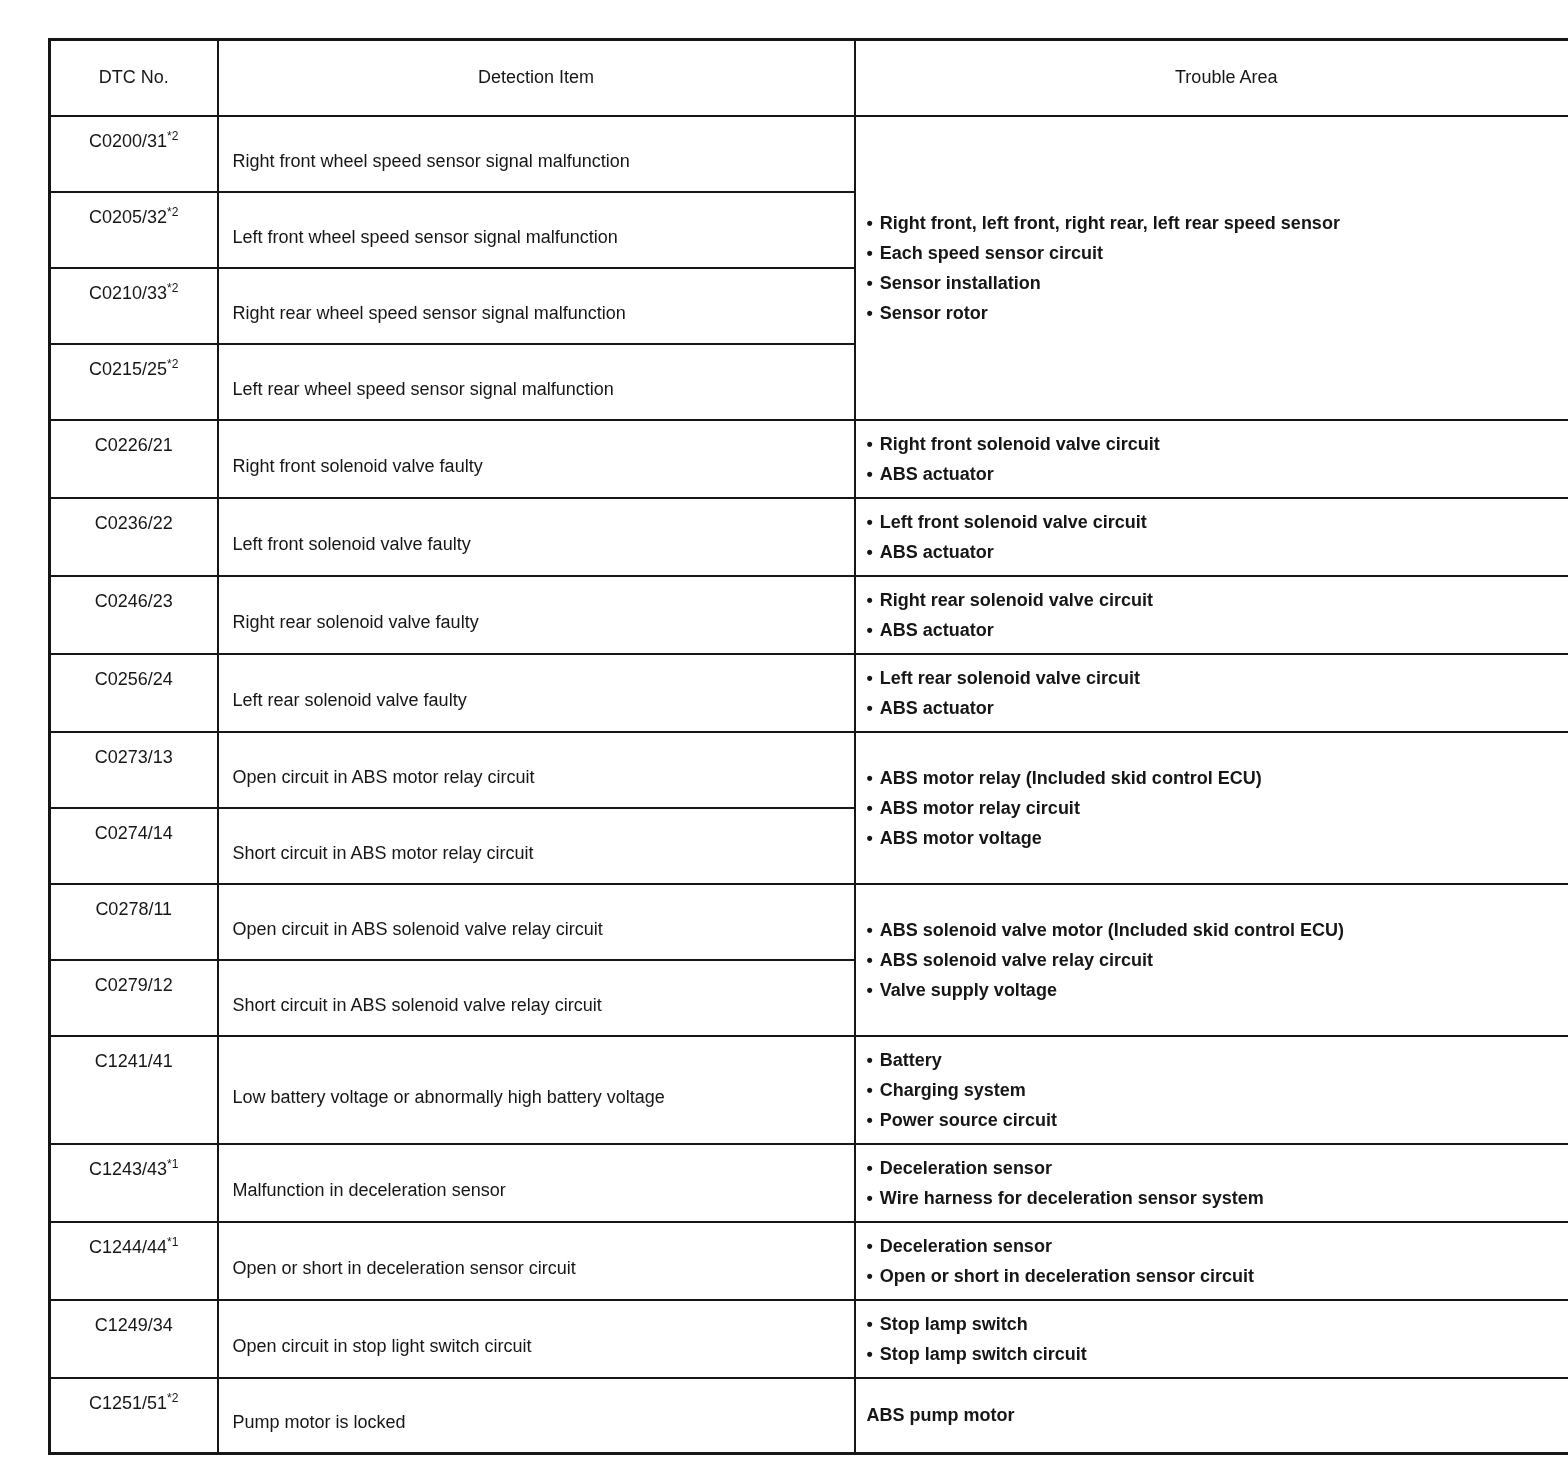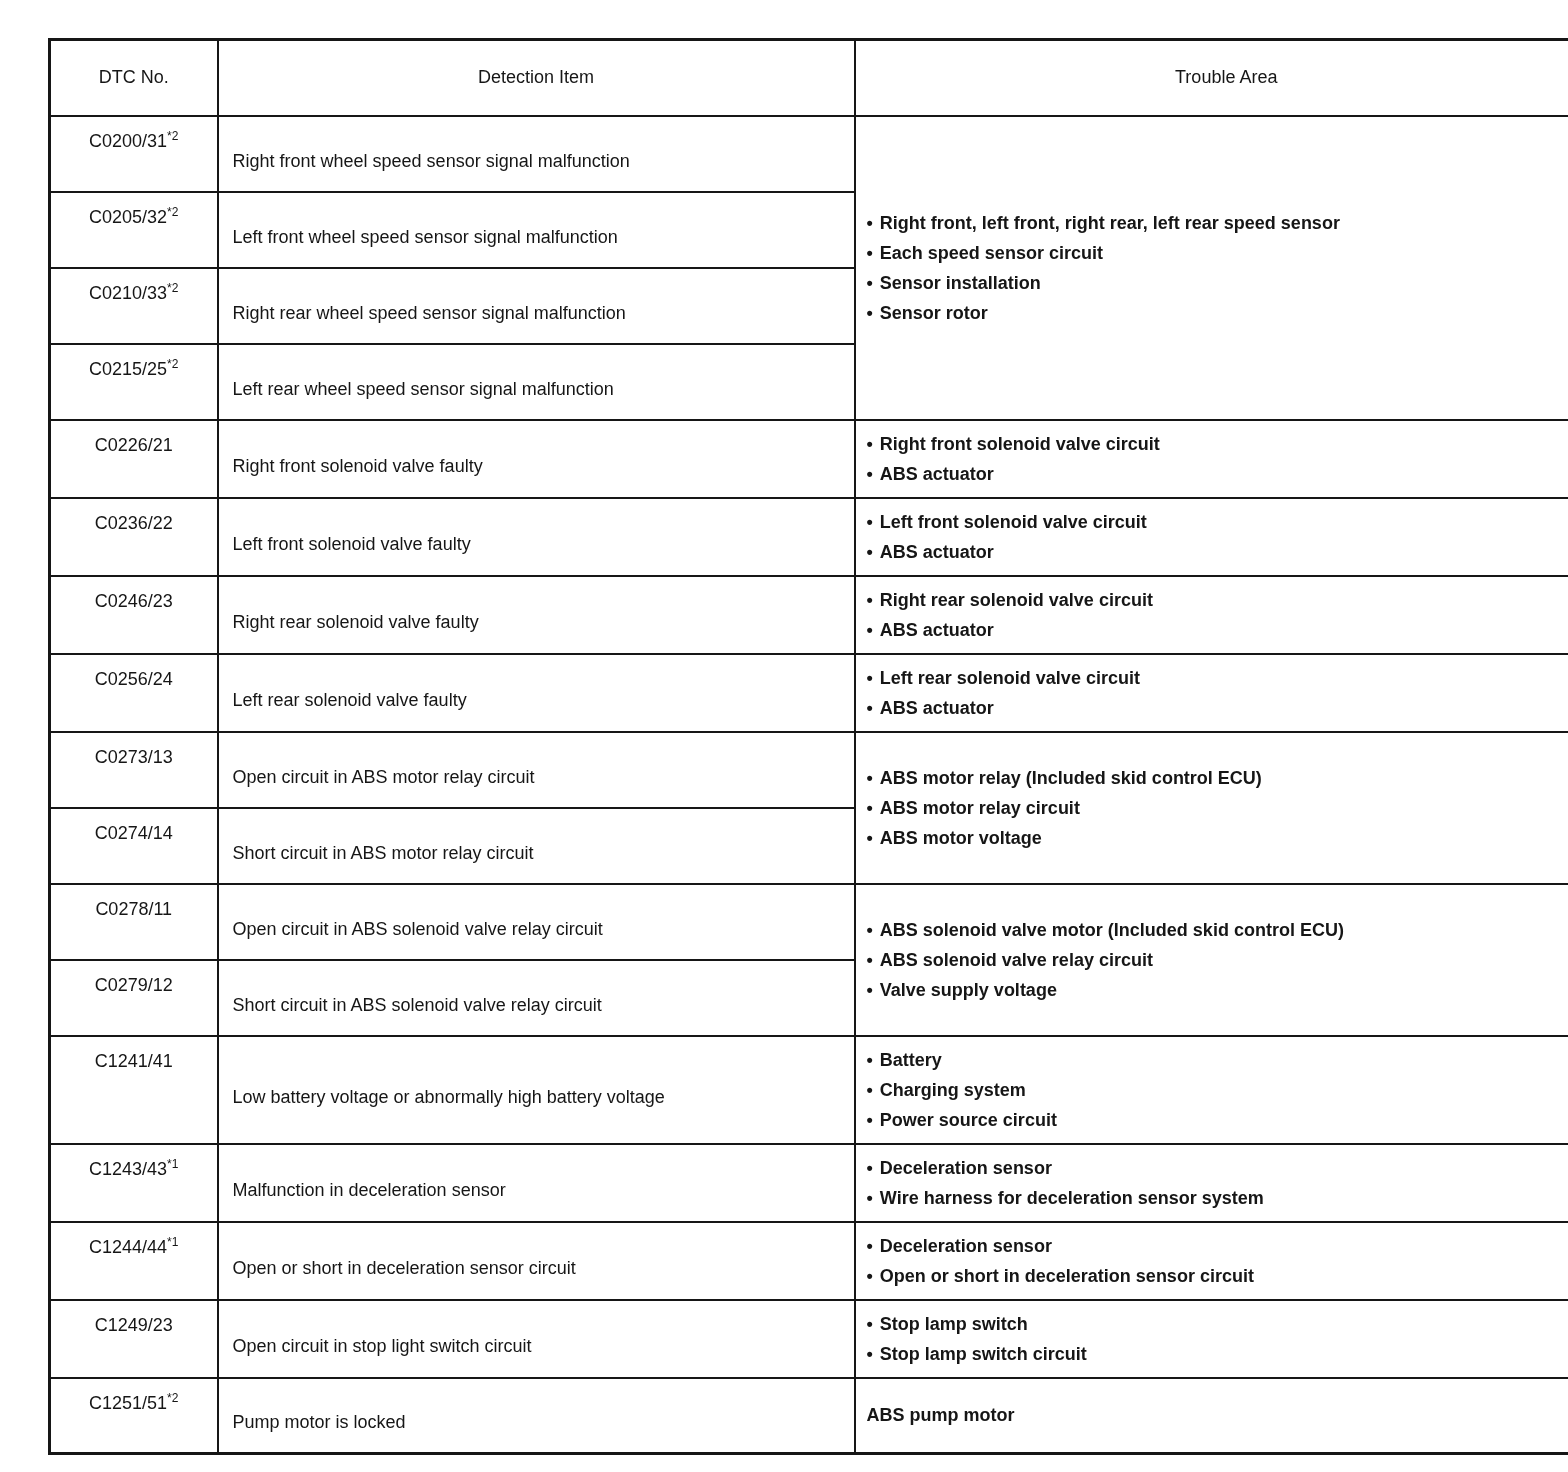--- a/index.html
+++ b/index.html
@@ -168,21 +168,21 @@
         </tr>
         <tr>
           <td class="cell-dtc"><span>C1244/44</span><sup class="dtc-note">*1</sup></td>
           <td class="cell-item">Open or short in deceleration sensor circuit</td>
           <td class="cell-trouble" rowspan="1">
             <div class="trouble-line bulleted">Deceleration sensor</div>
             <div class="trouble-line bulleted">Open or short in deceleration sensor circuit</div>
           </td>
         </tr>
         <tr>
-          <td class="cell-dtc"><span>C1249/23</span></td>
+          <td class="cell-dtc"><span>C1249/34</span></td>
           <td class="cell-item">Open circuit in stop light switch circuit</td>
           <td class="cell-trouble" rowspan="1">
             <div class="trouble-line bulleted">Stop lamp switch</div>
             <div class="trouble-line bulleted">Stop lamp switch circuit</div>
           </td>
         </tr>
         <tr>
           <td class="cell-dtc"><span>C1251/51</span><sup class="dtc-note">*2</sup></td>
           <td class="cell-item">Pump motor is locked</td>
           <td class="cell-trouble" rowspan="1">

